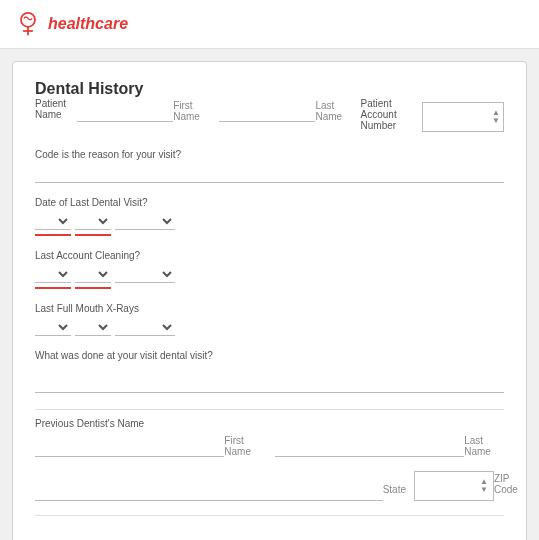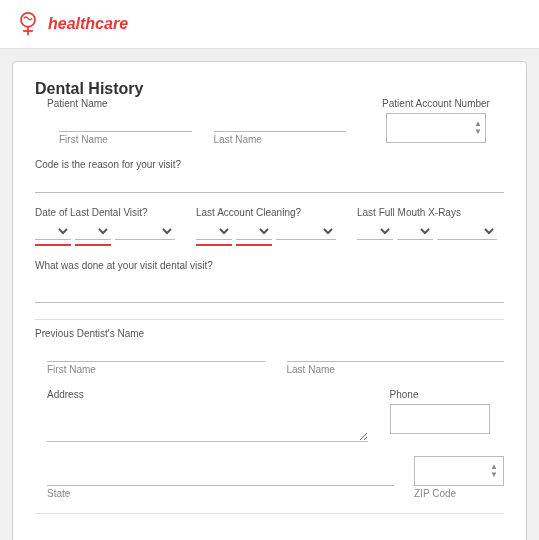--- a/index.html
+++ b/index.html
@@ -57,22 +57,21 @@
       display: block;
       margin-top: 2px;
     }
     .row {
       display: flex;
       gap: 10px;
       align-items: flex-start;
     }
     .col {
       display: flex;
-      flex-direction: column;
-      margin-left: 12px;
+      flex-direction: row;
     }
     .form-input {
       border: none;
       border-bottom: 1px solid #bbb;
       outline: none;
       font-size: 11px;
       padding: 3px 2px;
       width: 100%;
       background: transparent;
       color: #333;
@@ -120,20 +119,21 @@
       margin-top: 2px;
     }
     .divider {
       border: none;
       border-top: 1px solid #e0e0e0;
       margin: 8px 0;
     }
     .section-row-3 {
       display: flex;
       gap: 14px;
+      flex-direction: column;
     }
     .col-flex {
       flex: 1;
     }
     .phone-box {
       border: 1px solid #bbb;
       padding: 4px 6px;
       font-size: 11px;
       width: 100px;
       height: 30px;
@@ -319,30 +319,20 @@
         <input type="text" class="form-input" style="">
         <span class="sub-label">First Name</span>
       </div>
       <div class="col" style="flex:1;">
         <input type="text" class="form-input" style="">
         <span class="sub-label">Last Name</span>
       </div>
     </div>
   </div>
 
-  <div class="row section">
-    <div class="col" style="flex:2.8;">
-      <span class="field-label">Address</span>
-      <textarea class="address-full" style=""></textarea>
-    </div>
-    <div class="col" style="flex:1; align-items:flex-start;">
-      <span class="field-label">Phone</span>
-      <input type="text" class="phone-box" style="">
-    </div>
-  </div>
 
   <div class="city-state-zip section">
     <div class="col state-input">
       <input type="text" class="form-input" style="">
       <span class="sub-label">State</span>
     </div>
     <div class="col" style="width:90px;">
       <div style="border:1px solid #bbb;width:90px;height:30px;display:flex;align-items:center;justify-content:space-between;padding:0 5px;">
         <input type="text" style="border: none; outline: none; font-size: 11px; width: 60px; background: transparent;">
         <div style="display:flex;flex-direction:column;font-size:8px;color:#888;line-height:1;">

